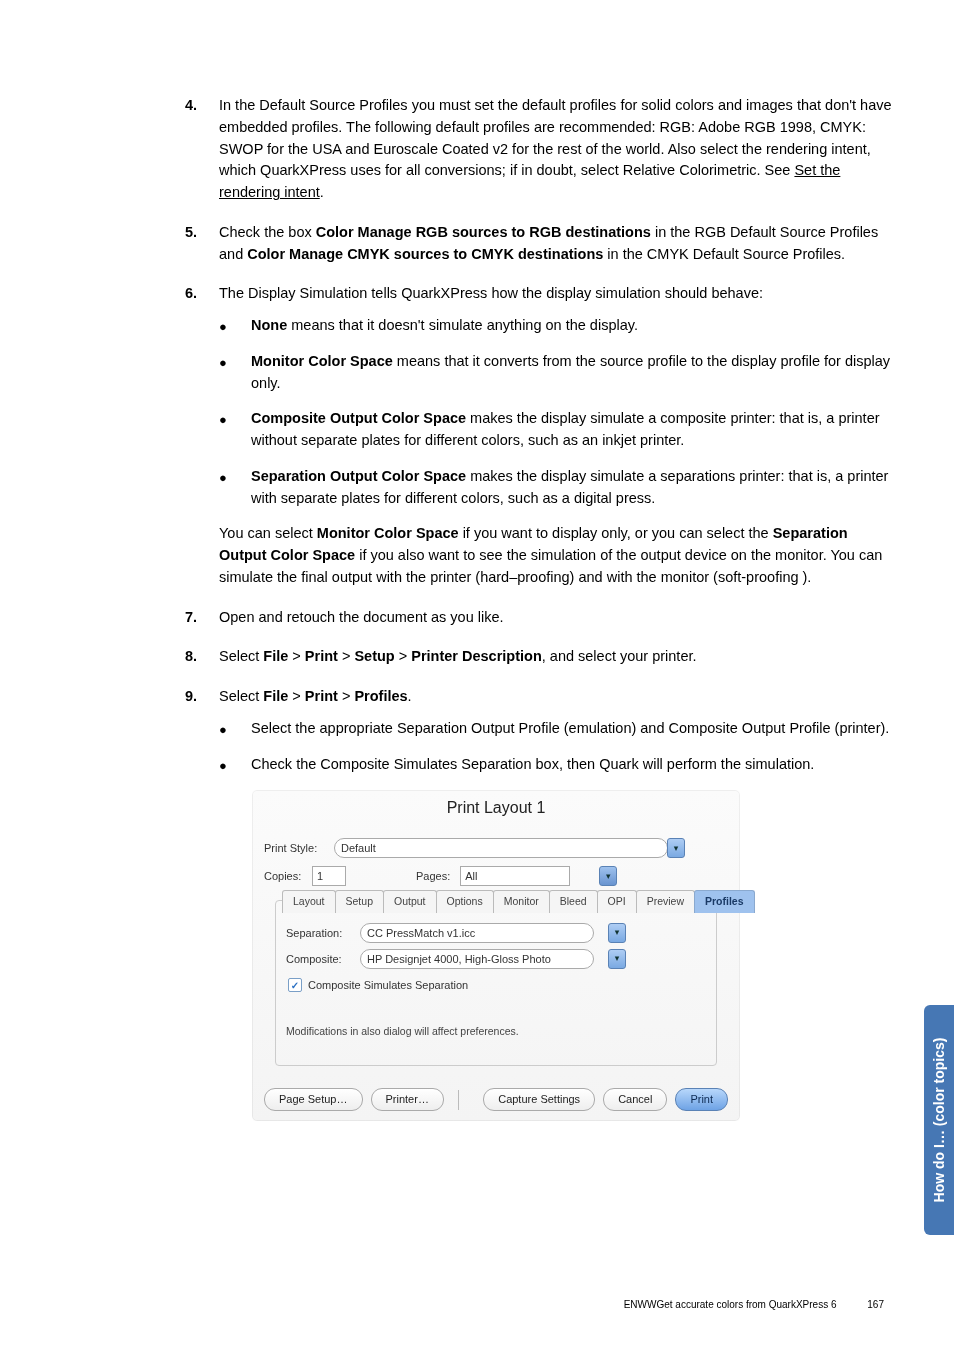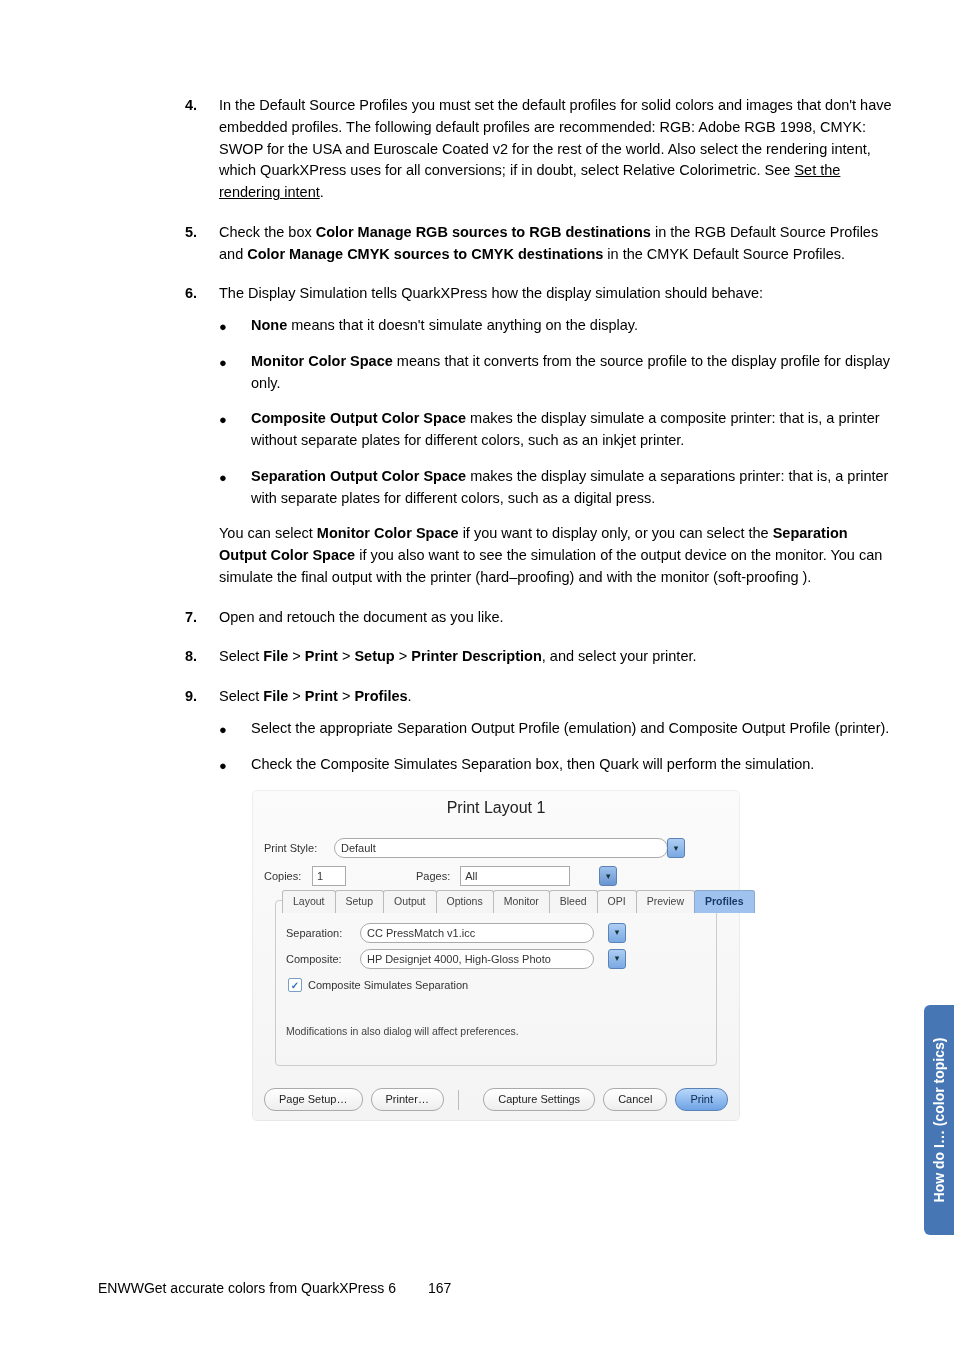--- a/index.html
+++ b/index.html
@@ -35,21 +35,21 @@
 .chk{display:flex;align-items:center;margin:8px 0 30px 2px}
 .chkbox{width:12px;height:12px;border:1px solid #7a9fc7;border-radius:2px;background:#fff;display:flex;align-items:center;justify-content:center;margin-right:6px;color:#2a6fc2;font-size:10px;font-weight:bold}
 .note{font-size:10.5px;color:#444;margin-top:26px;margin-bottom:10px}
 .btnrow{display:flex;align-items:center;padding:10px 12px;gap:8px}
 .mbtn{border:1px solid #aaa;border-radius:11px;background:linear-gradient(#fff,#eee);padding:2px 14px;font-size:11px;color:#222}
 .mbtn.primary{background:linear-gradient(#b8d7fb,#6ea3e5);border-color:#5a82b5;color:#0d2a52}
 .vr{width:1px;height:20px;background:#bbb;margin:0 6px}
 .spacer{flex:1}
 .sidetab{position:absolute;right:0;top:1005px;width:30px;height:230px;background:#4677b4;border-radius:6px 0 0 6px}
 .sidetab>span{position:absolute;left:50%;top:50%;transform:translate(-50%,-50%) rotate(-90deg);transform-origin:center;white-space:nowrap;color:#fff;font-weight:bold;font-size:14px}
-.footer{position:absolute;bottom:55px;left:98px;right:70px;display:flex;justify-content:flex-start;align-items:baseline;font-size:14px;color:#000}
+.footer{position:absolute;bottom:41px;left:98px;right:70px;display:flex;justify-content:flex-end;align-items:baseline;font-size:10px;color:#000}
 .footer .pg{margin-left:28px}
 .txtin{display:inline-block;background:#fff;border:1px solid #aaa;height:16px;padding:1px 4px;font-size:11px;min-width:24px}
 </style>
 </head>
 <body>
 <div class="page">
 
 <div class="content">
 <ol class="steps">
 

